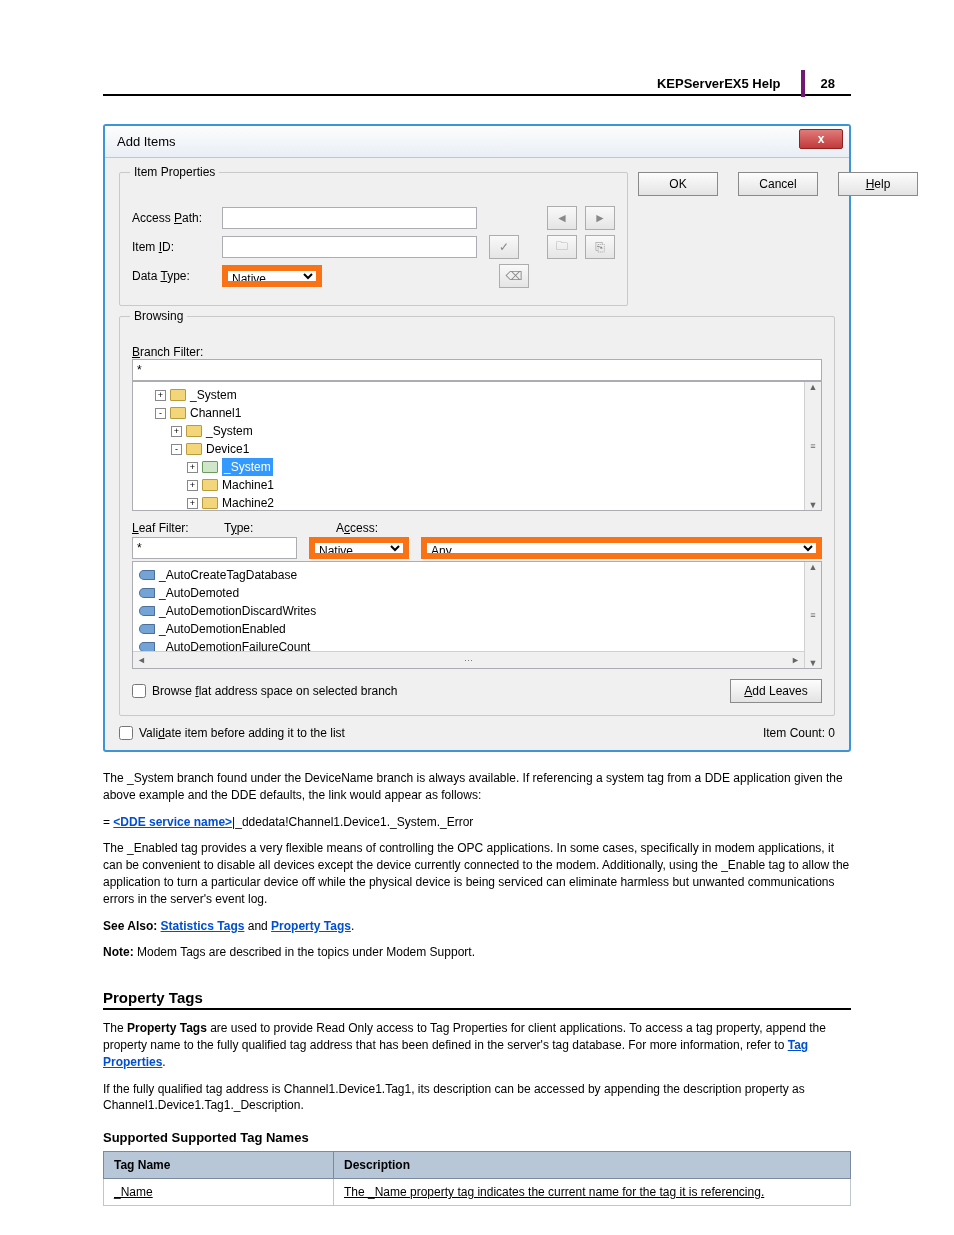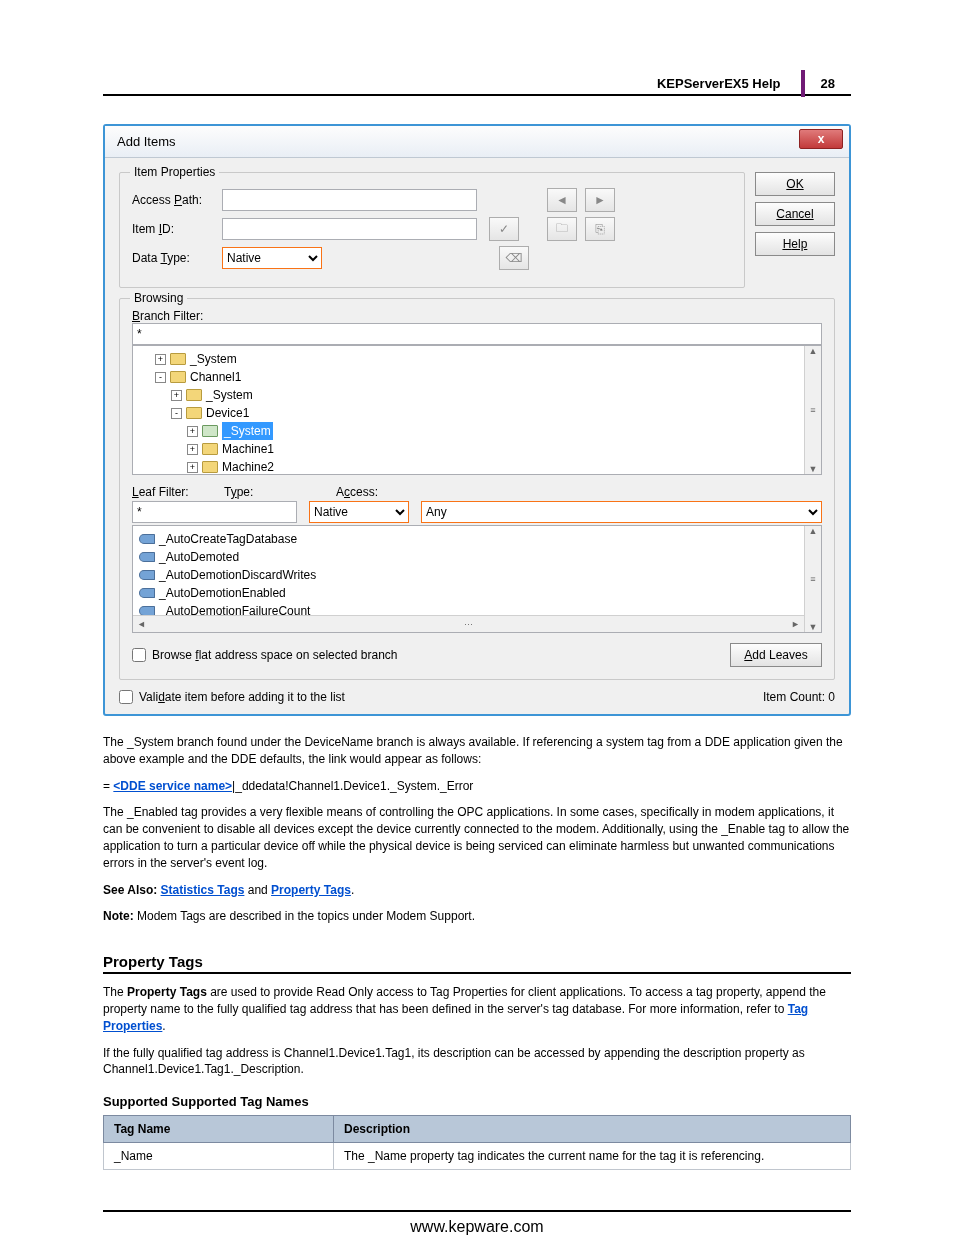--- a/index.html
+++ b/index.html
@@ -8,29 +8,29 @@
 .header-right { position: absolute; top: 70px; right: 50px; display: flex; align-items: center; }
 .header-title { font-weight: bold; font-size: 13px; padding-right: 20px; }
 .header-page { font-weight: bold; font-size: 13px; border-left: 4px solid #701a75; padding: 6px 16px; text-align: right; }
 .header-rule { border-top: 2px solid #000; margin-top: 34px; margin-bottom: 28px; }
 
 
 .dialog-frame { margin: 0 0 18px 0; border: 2px solid #3d95d6; border-radius: 3px; background: #f0f0f0; position: relative; }
 .titlebar { height: 32px; background: linear-gradient(#fdfdfd, #e9eef5); display: flex; align-items: center; padding: 0 0 0 12px; font-size: 13px; border-bottom: 1px solid #bfc8d2; }
 .close-btn { position: absolute; top: 3px; right: 6px; width: 44px; height: 20px; background: linear-gradient(#e07a7a,#c23a3a); border: 1px solid #8e2222; border-radius: 2px; display: flex; align-items: center; justify-content: center; color: #fff; font-weight: bold; font-size: 12px; }
 .dialog-body { padding: 14px 14px 10px; font-size: 12px; font-family: "Segoe UI", Tahoma, sans-serif; }
-.groupbox { border: 1px solid #c9c9c9; border-radius: 2px; padding: 10px 12px 12px; margin-bottom: 10px; position: relative; }
+.groupbox { border: 1px solid #c9c9c9; border-radius: 2px; padding: 28px 12px 12px; margin-bottom: 10px; position: relative; }
 .group-legend { position: absolute; top: -8px; left: 10px; background: #f0f0f0; padding: 0 4px; font-size: 12px; }
 .row { display: flex; align-items: center; margin: 5px 0; }
 .lbl { width: 90px; }
 .textbox { height: 22px; border: 1px solid #abadb3; background: #fff; padding: 0 4px; font-size: 12px; }
 .textbox.wide { width: 255px; }
-.dd { height: 22px; border: 1px solid #f97316; background: #fff; font-size: 12px; }
+.dd { height: 22px; border: 6px solid #f97316; background: #fff; font-size: 12px; }
 .dd.small { width: 100px; }
-.btns-right { display: flex; flex-direction: column; gap: 6px; margin-left: auto; text-decoration: underline; }
+.btns-right { display: flex; flex-direction: row; gap: 20px; margin-left: auto; }
 .dlgbtn { width: 80px; height: 24px; border: 1px solid #8a8a8a; background: linear-gradient(#fdfdfd,#e3e3e3); font-size: 12px; }
 .iconbtn { width: 30px; height: 24px; border: 1px solid #adadad; background: linear-gradient(#f9f9f9,#e5e5e5); display: inline-flex; align-items: center; justify-content: center; color: #888; font-size: 12px; }
 .icon-row { display: flex; gap: 8px; margin-left: 26px; }
 .top-section { display: flex; gap: 10px; }
 .props-grid { flex: 1; }
 .chk { width: 14px; height: 14px; }
 .u { text-decoration: underline; }
 
 
 .browse-cols { display: flex; gap: 10px; flex-direction: column; }
@@ -58,21 +58,21 @@
 
 .doc p { margin: 10px 0; line-height: 1.4; }
 .doc a { color: #004fd0; text-decoration: underline; }
 .doc .bold { font-weight: bold; }
 .section-title { font-weight: bold; font-size: 15px; border-bottom: 2px solid #000; padding-bottom: 2px; margin: 28px 0 8px; }
 .subhead { font-weight: bold; font-size: 13px; margin: 16px 0 6px; }
 
 
 table.proptable { width: 100%; border-collapse: collapse; }
 table.proptable th { background: #b8c7d8; border: 1px solid #7c8aa0; padding: 6px 10px; text-align: left; font-weight: bold; font-size: 12px; }
-table.proptable td { border: 1px solid #c0c6ce; padding: 6px 10px; font-size: 12px; vertical-align: top; }
+table.proptable td { border: 1px solid #c0c6ce; padding: 6px 10px; font-size: 12px; vertical-align: top; text-decoration: underline; }
 .col-tag { width: 230px; }
 
 .footer { text-align: center; font-size: 16px; margin-top: 40px; border-top: 2px solid #000; padding-top: 6px; }
 </style>
 </head>
 <body>
 
 <div class="page">
   <div class="header-right">
     <span class="header-title">KEPServerEX5 Help</span>

